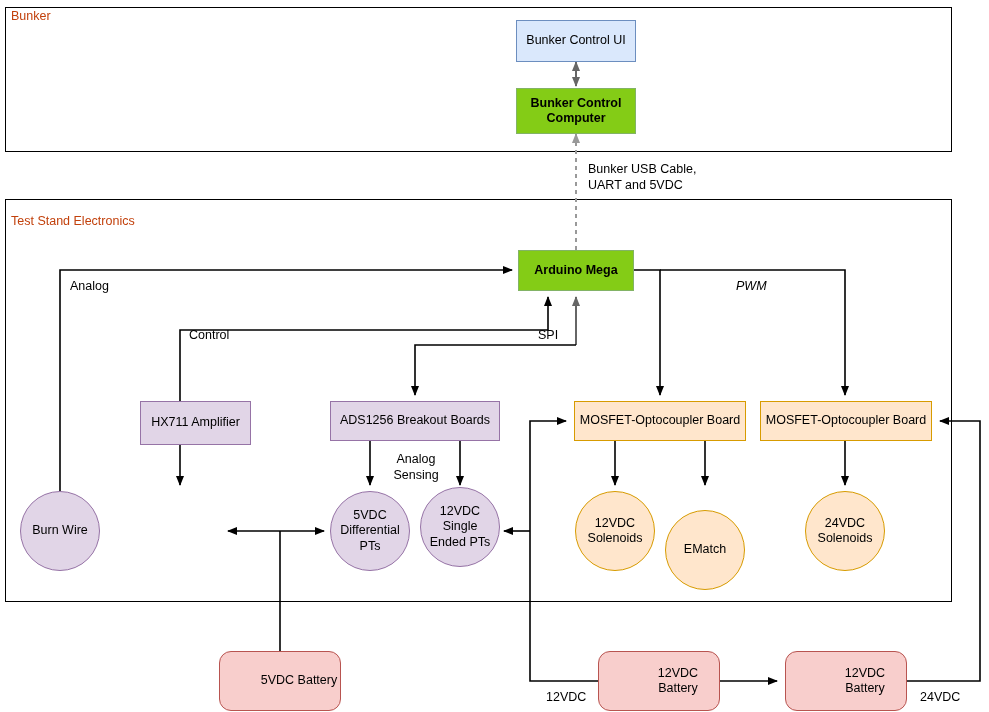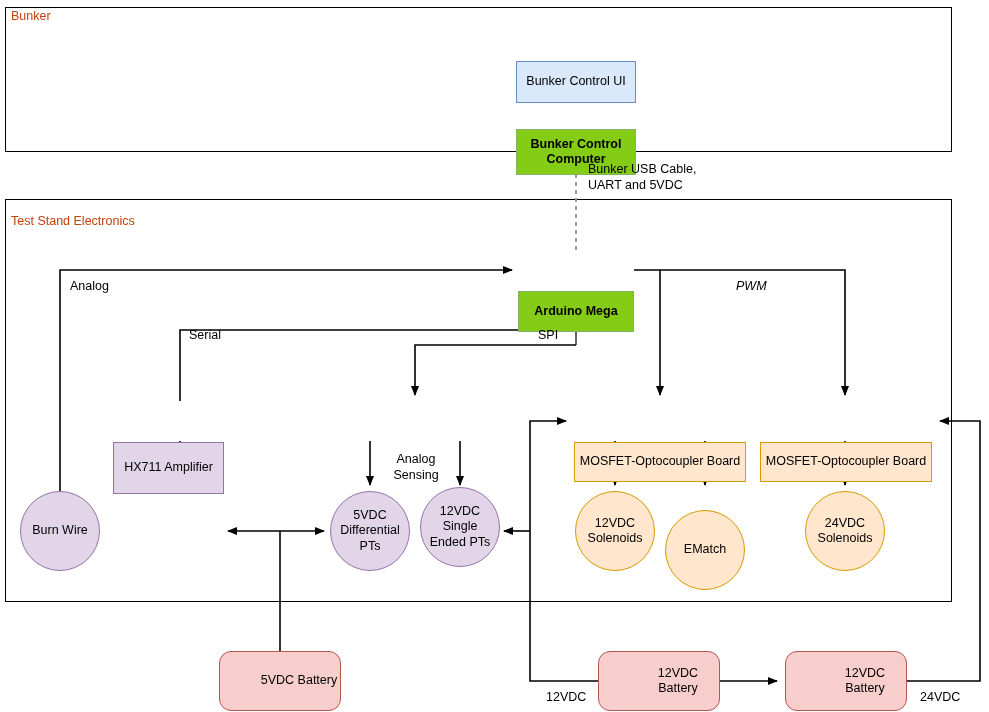--- a/index.html
+++ b/index.html
@@ -3,21 +3,21 @@
 <meta charset="utf-8">
 <style>
   html,body{margin:0;padding:0;background:#ffffff;}
   #root{position:relative;width:989px;height:712px;background:#ffffff;
         font-family:"Liberation Sans", sans-serif;overflow:hidden;}
   .container-box{position:absolute;border:1.5px solid #000000;background:transparent;}
   .container-label{position:absolute;font-size:12.5px;color:#c2410c;white-space:nowrap;}
   .node{position:absolute;display:flex;align-items:center;justify-content:center;
         text-align:center;font-size:12.5px;color:#000000;line-height:1.22;
         box-sizing:border-box;}
-  .rect{border-width:1.5px;border-style:solid;margin-top:41px;}
+  .rect{border-width:1.5px;border-style:solid;}
   .circle{border-radius:50%;border-width:1.5px;border-style:solid;}
   .rounded{border-radius:12px;border-width:1.5px;border-style:solid;}
   .blue{background:#dae8fc;border-color:#6c8ebf;}
   .green{background:#84cc16;border-color:#82b366;font-weight:bold;}
   .purple{background:#e1d5e7;border-color:#9673a6;}
   .orange{background:#ffe6cc;border-color:#d79b00;}
   .red{background:#f8cecc;border-color:#b85450;padding-left:38px;}
   .edge-label{position:absolute;font-size:12.5px;color:#000000;white-space:nowrap;
               text-align:center;line-height:1.25;}
   svg.wires{position:absolute;left:0;top:0;width:989px;height:712px;
@@ -89,22 +89,23 @@
     <path class="wire" d="M907,681 L980,681 L980,421 L940,421" marker-end="url(#ah)"></path>
   </svg>
 
   <div class="node rect blue" style="left:516px;top:20px;width:120px;height:42px;">Bunker Control UI</div>
 
   <div class="node rect green" style="left:516px;top:88px;width:120px;height:46px;white-space:pre-line;">Bunker Control
 Computer</div>
 
   <div class="node rect green" style="left:518px;top:250px;width:116px;height:41px;">Arduino Mega</div>
 
-  <div class="node rect purple" style="left:113px;top:401px;width:111px;height:52px;">HX711 Amplifier</div>
+  <div class="node rect purple" style="left:140px;top:401px;width:111px;height:44px;">HX711 Amplifier</div>
 
+  <div class="node rect purple" style="left:330px;top:401px;width:170px;height:40px;">ADS1256 Breakout Boards</div>
 
   <div class="node rect orange" style="left:574px;top:401px;width:172px;height:40px;">MOSFET-Optocoupler Board</div>
 
   <div class="node rect orange" style="left:760px;top:401px;width:172px;height:40px;">MOSFET-Optocoupler Board</div>
 
   <div class="node circle purple" style="left:20px;top:491px;width:80px;height:80px;">Burn Wire</div>
 
 
   <div class="node circle purple" style="left:330px;top:491px;width:80px;height:80px;white-space:pre-line;">5VDC
 Differential
@@ -125,21 +126,21 @@
 
   <div class="node rounded red" style="left:598px;top:651px;width:122px;height:60px;">12VDC Battery</div>
 
   <div class="node rounded red" style="left:785px;top:651px;width:122px;height:60px;">12VDC Battery</div>
 
   <div class="edge-label" style="left:588px;top:162px;white-space:pre-line;text-align:left;">Bunker USB Cable,
 UART and 5VDC</div>
 
   <div class="edge-label" style="left:70px;top:279px;">Analog</div>
 
-  <div class="edge-label" style="left:189px;top:328px;">Serial</div>
+  <div class="edge-label" style="left:189px;top:328px;">Control</div>
 
   <div class="edge-label" style="left:538px;top:328px;">SPI</div>
 
   <div class="edge-label" style="left:736px;top:279px;font-style:italic;">PWM</div>
 
   <div class="edge-label" style="left:388px;top:452px;width:56px;white-space:pre-line;">Analog
 Sensing</div>
 
   <div class="edge-label" style="left:546px;top:690px;">12VDC</div>
 

